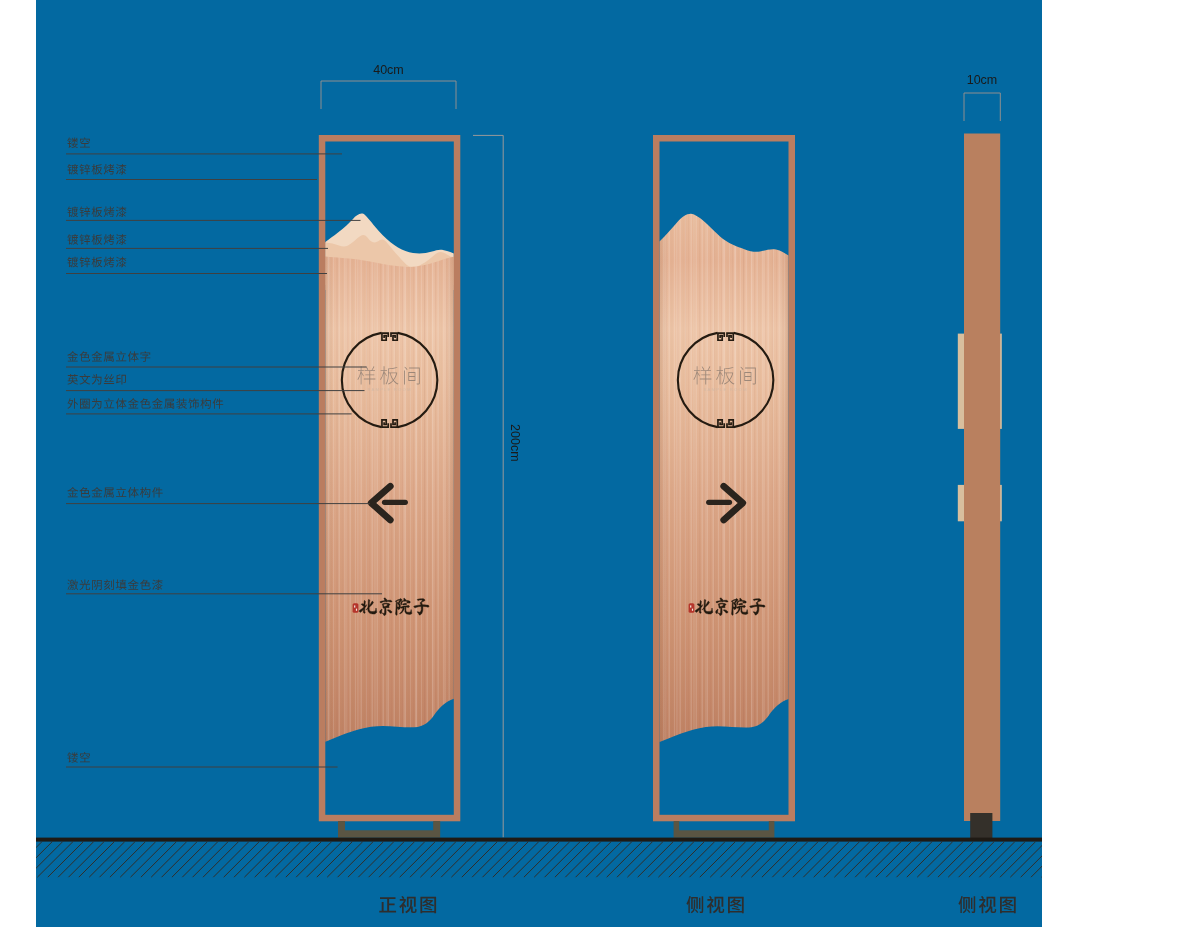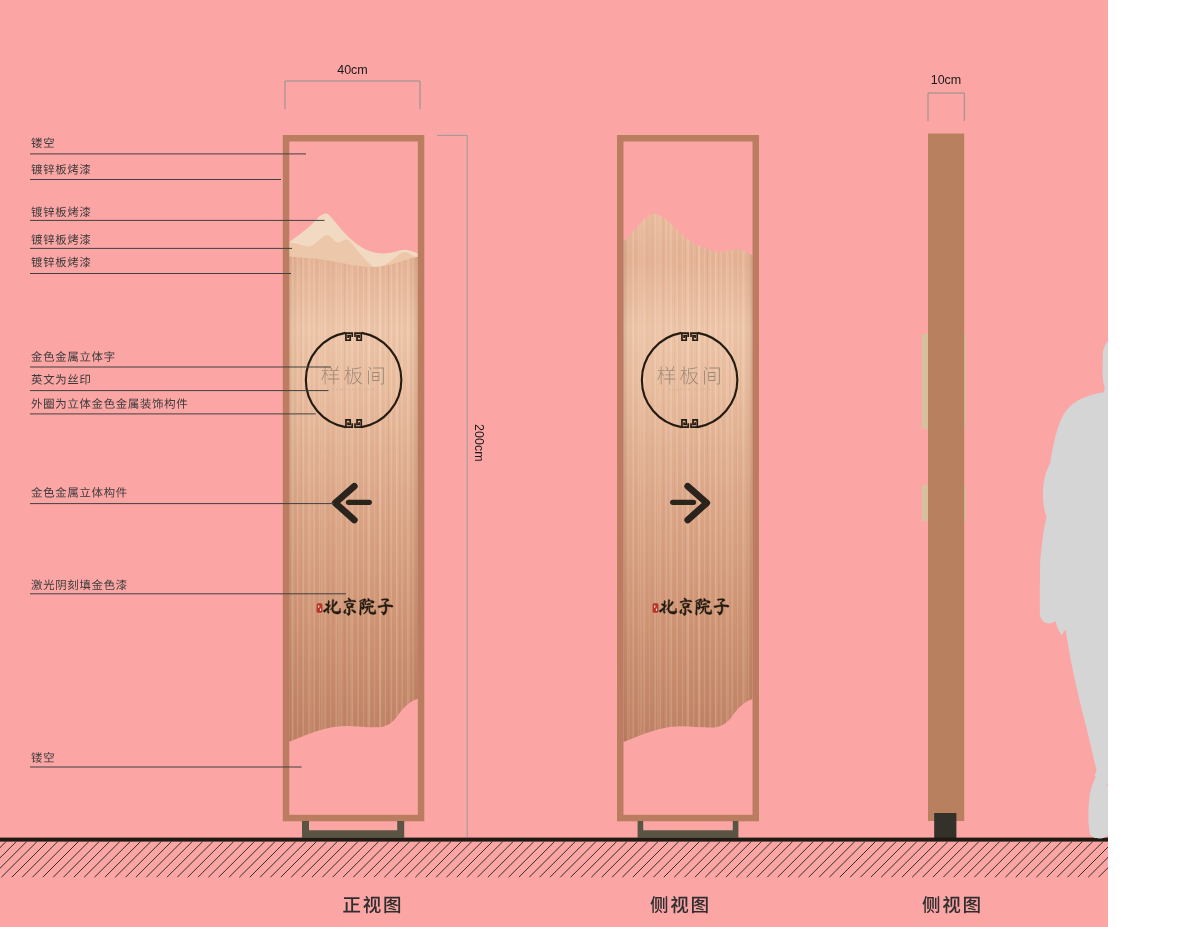--- a/index.html
+++ b/index.html
@@ -1,14 +1,14 @@
 <!DOCTYPE html>
 <html><head><meta charset="utf-8"><title>sign</title><style>
 html,body{margin:0;padding:0;background:#ffffff;}
-#c{position:relative;width:1108px;height:927px;overflow:hidden;background:#fca5a5;}
+#c{position:relative;width:1006px;height:927px;overflow:hidden;background:#0369a1;margin-left:36px;}
 text{font-family:"Liberation Sans",sans-serif;}
 </style></head><body>
 <div id="c">
 <svg width="1195" height="927" viewBox="0 0 1195 927">
 <defs>
 <linearGradient id="panelG" x1="0" y1="212" x2="0" y2="742" gradientUnits="userSpaceOnUse">
           <stop offset="0" stop-color="#e8bb9c"></stop>
           <stop offset="0.09" stop-color="#e5b294"></stop>
           <stop offset="0.22" stop-color="#edc4a7"></stop>
           <stop offset="0.32" stop-color="#e9bd9e"></stop>

